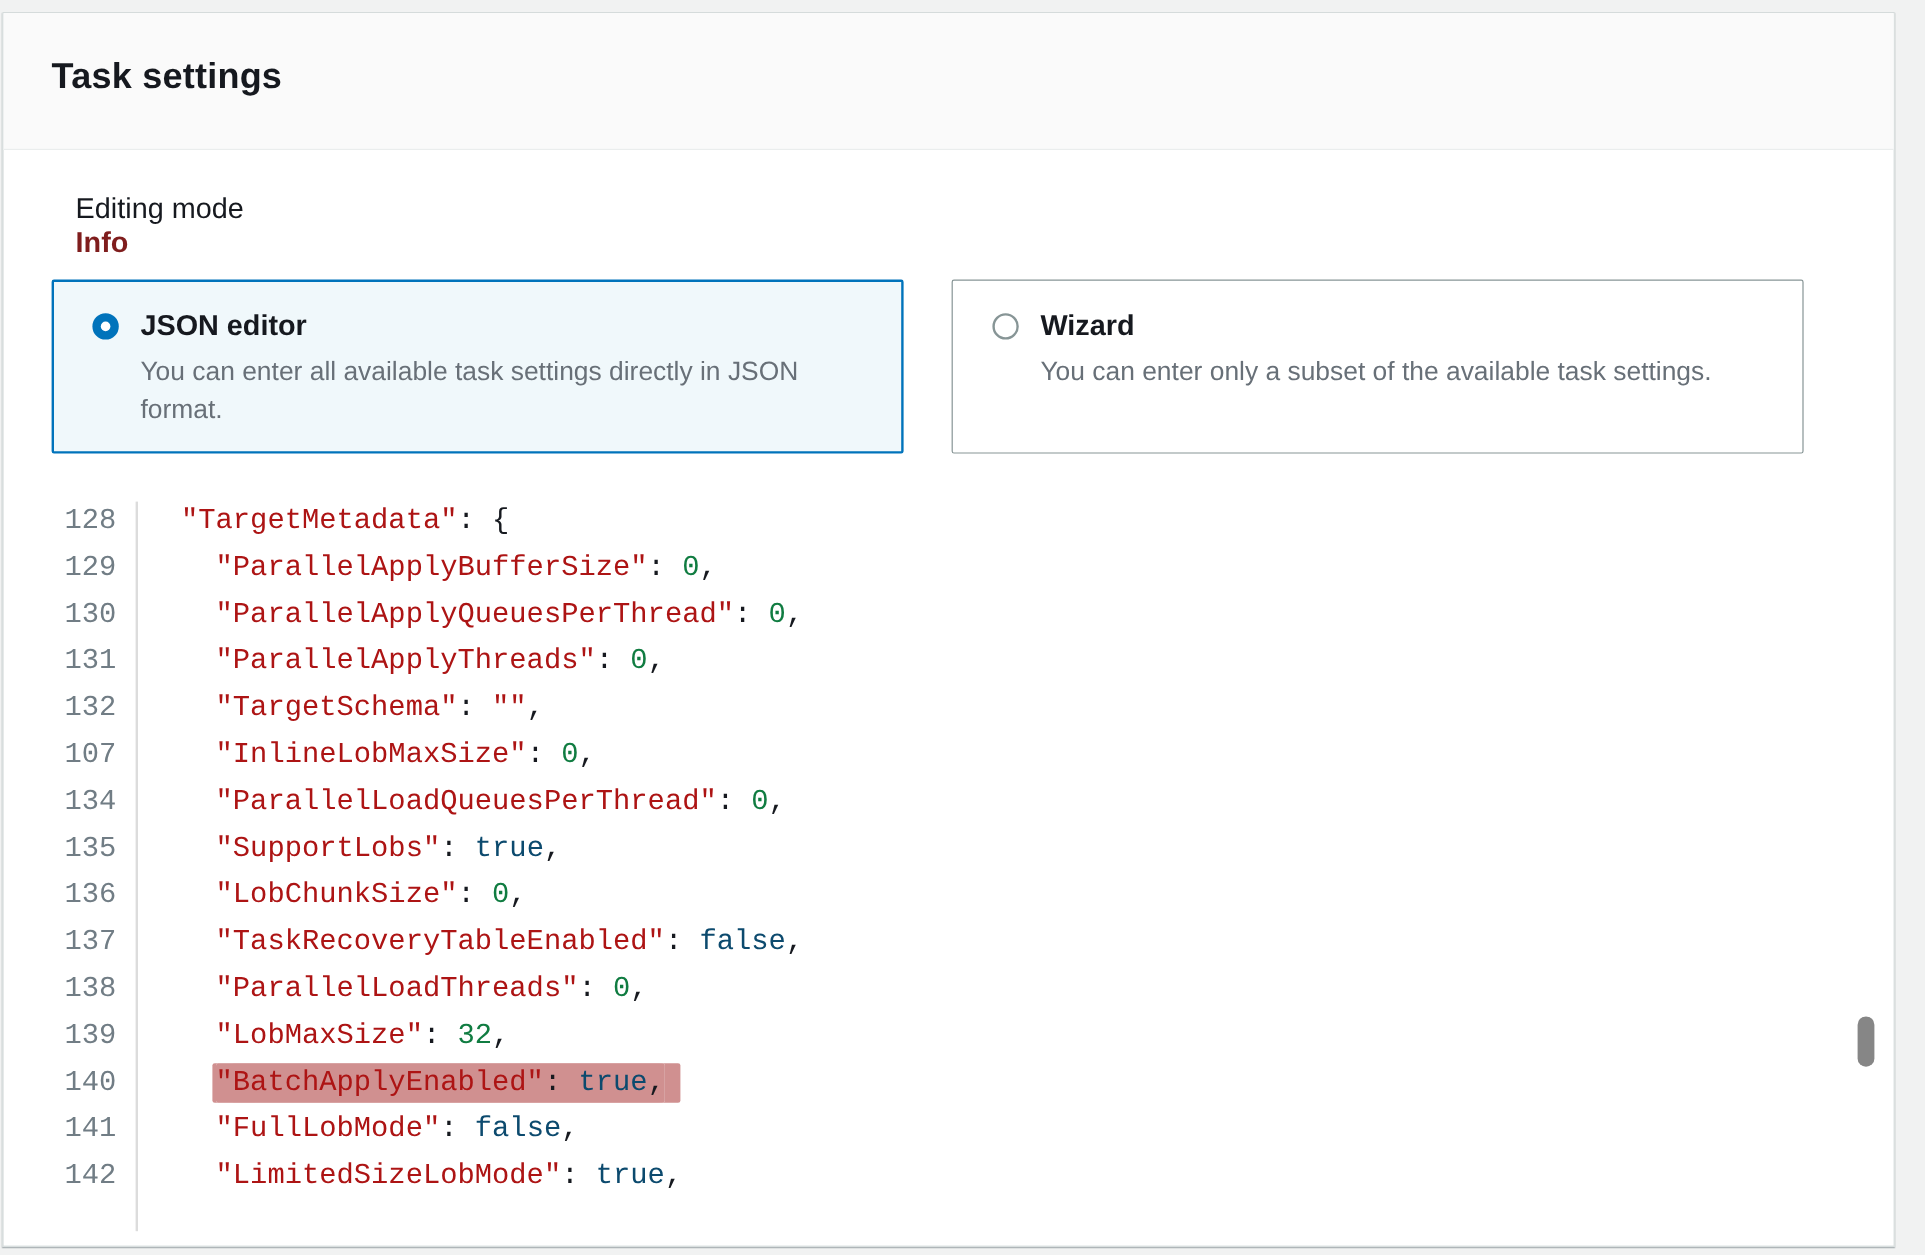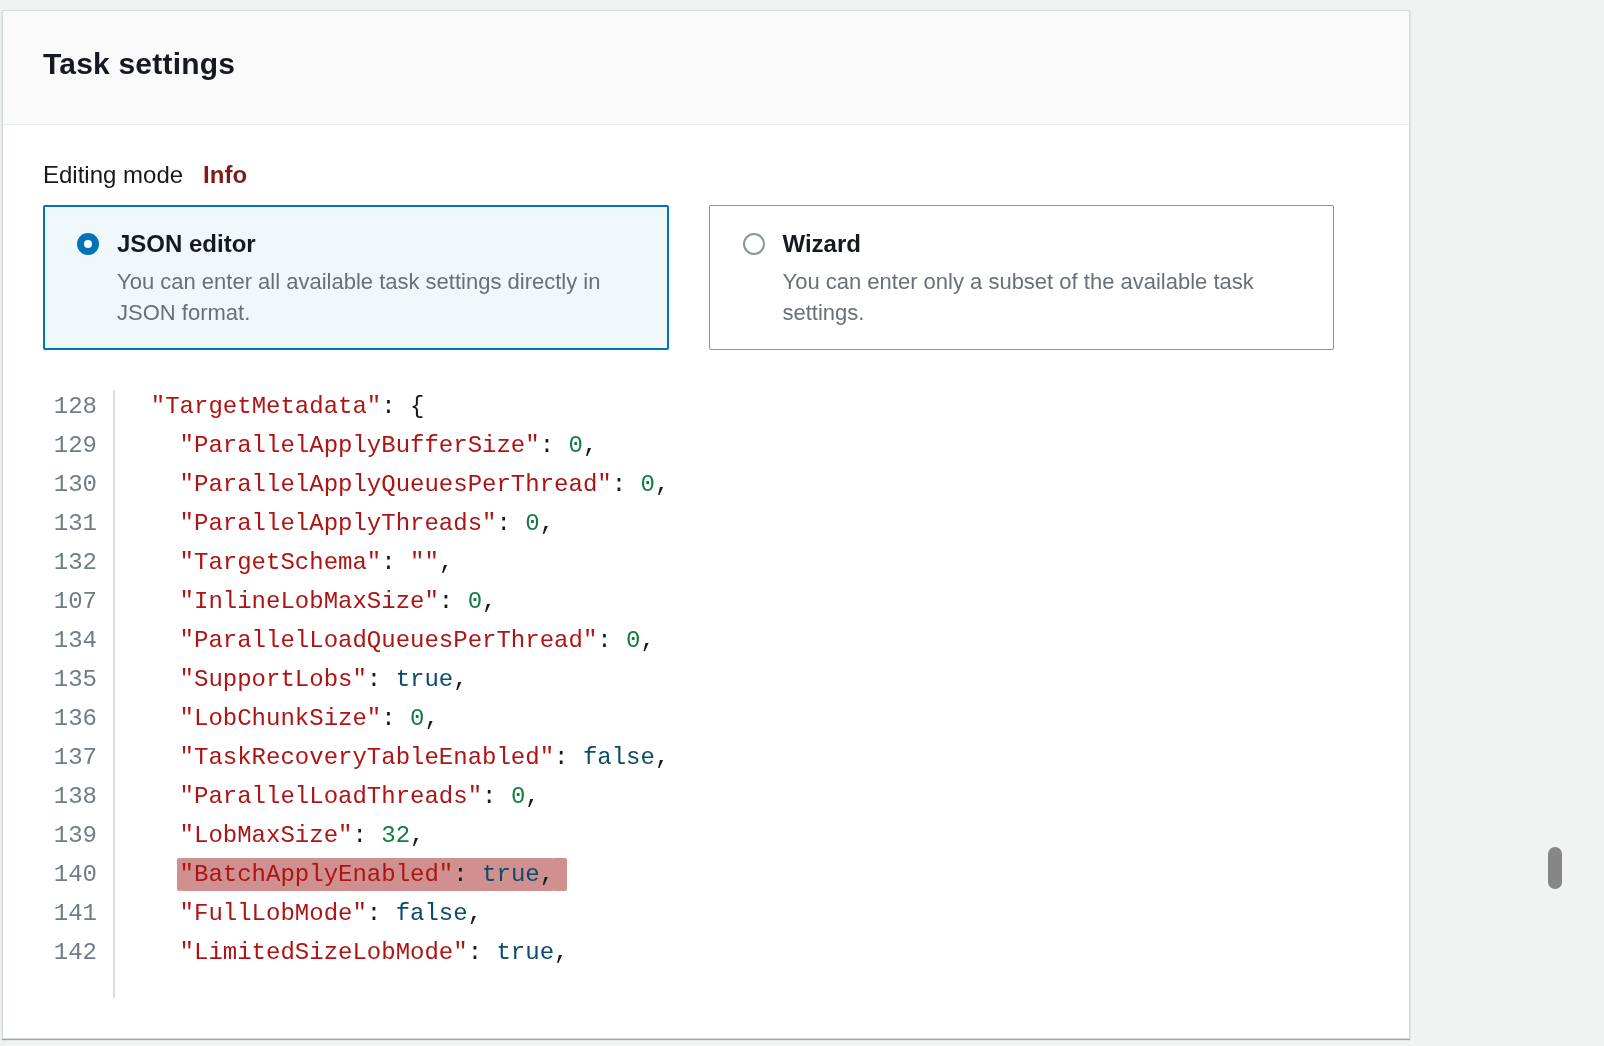--- a/index.html
+++ b/index.html
@@ -5,21 +5,21 @@
   * { box-sizing: border-box; margin: 0; padding: 0; }
   html, body {
     width: 1604px; height: 1046px;
     background: #f1f2f2;
     font-family: "Liberation Sans", sans-serif;
     overflow: hidden;
   }
   .card {
     position: absolute;
     left: 2px; top: 10px;
-    width: 1408px; height: 1029px;
+    width: 1577px; height: 1029px;
     background: #ffffff;
     border: 1px solid #d5dbdb;
     box-shadow: 0 1px 1px 0 rgba(0,28,36,0.35);
   }
   .card-header {
     background: #fafafa;
     border-bottom: 1px solid #eaeded;
     height: 114px;
     padding: 36px 40px 0 40px;
   }
@@ -29,20 +29,21 @@
     color: #16191f;
     letter-spacing: 0.2px;
   }
   .card-body { padding: 36px 75px 0 40px; }
 
   .editing-mode-row {
     display: flex;
     align-items: baseline;
     font-size: 24px;
     color: #16191f;
+    flex-direction: column;
   }
   .info-link {
     margin-left: 20px;
     color: #7f1d1d;
     font-weight: 700;
     text-decoration: none;
     cursor: pointer;
   }
 
   .tiles { display: flex; gap: 40px; margin-top: 16px; }

